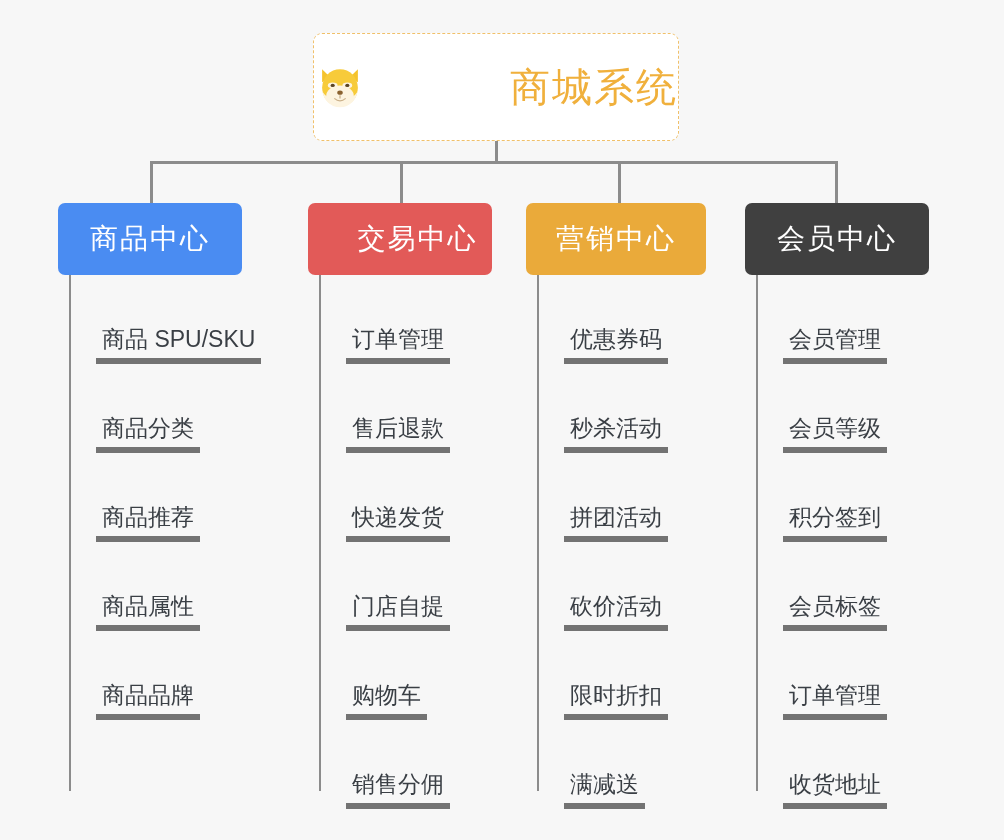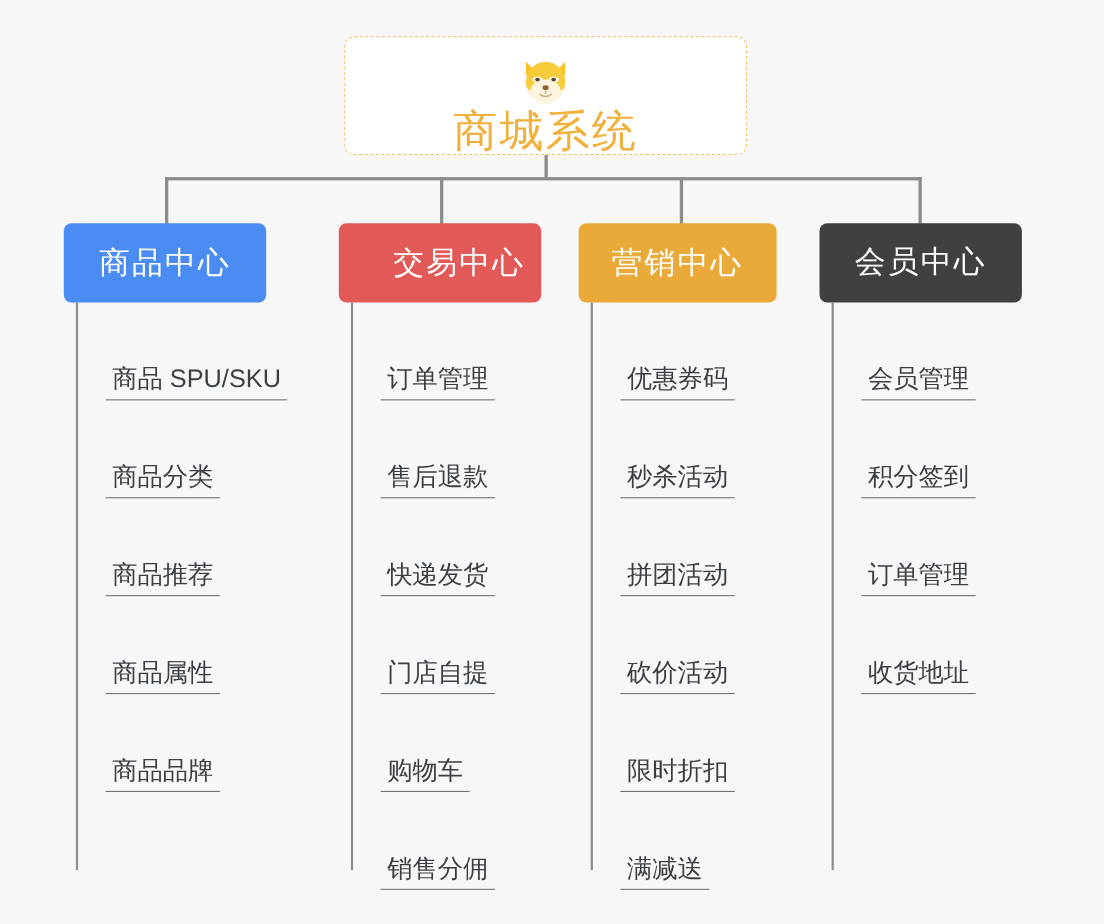--- a/index.html
+++ b/index.html
@@ -14,23 +14,22 @@
 
   
   .root-node{
     position:absolute;
     left:313px; top:33px;
     width:366px; height:108px;
     background:#ffffff;
     border:1px dashed #f0c06a;
     border-radius:9px;
     box-sizing:border-box;
-    display:flex;align-items:center;justify-content:flex-end;
+    display:flex;align-items:center;justify-content:space-between;
     gap:0;
-    flex-direction:column;
   }
   .root-emoji{
     width:52px;height:52px;
     display:block;
     flex:0 0 auto;
   }
   .root-title{
     font-size:40px;
     color:#f0b03c;
     letter-spacing:2px;
@@ -78,21 +77,21 @@
     align-items:flex-end;
     box-sizing:border-box;
     padding-left:26px;
   }
   .leaf-text{
     font-size:23px;
     color:#3a3f45;
     line-height:1.15;
     white-space:nowrap;
     padding:0 6px 6px 6px;
-    border-bottom:1px solid #737373;
+    border-bottom:6px solid #737373;
     display:inline-block;
   }
 </style>
 </head>
 <body>
 
 <div id="stage">
 
   <div class="root-node">
     <svg class="root-emoji" viewBox="0 0 64 64">
@@ -198,23 +197,29 @@
       <div class="col" style="left: 745px;">
         <div class="cat-box" style="background: #404040; width: 184px; font-family: Liberation Serif, serif;">
           <span class="cat-label">会员中心</span>
         </div>
         <div class="leaf-wrap">
           <div class="leaf-rail" style="height: 516px;"></div>
           <div class="leaf-item">
             <span class="leaf-text">会员管理</span>
           </div>
           <div class="leaf-item">
+            <span class="leaf-text">会员等级</span>
+          </div>
+          <div class="leaf-item">
             <span class="leaf-text">积分签到</span>
           </div>
           <div class="leaf-item">
+            <span class="leaf-text">会员标签</span>
+          </div>
+          <div class="leaf-item">
             <span class="leaf-text">订单管理</span>
           </div>
           <div class="leaf-item">
             <span class="leaf-text">收货地址</span>
           </div>
         </div>
       </div>
     </div>
 
 </div>

